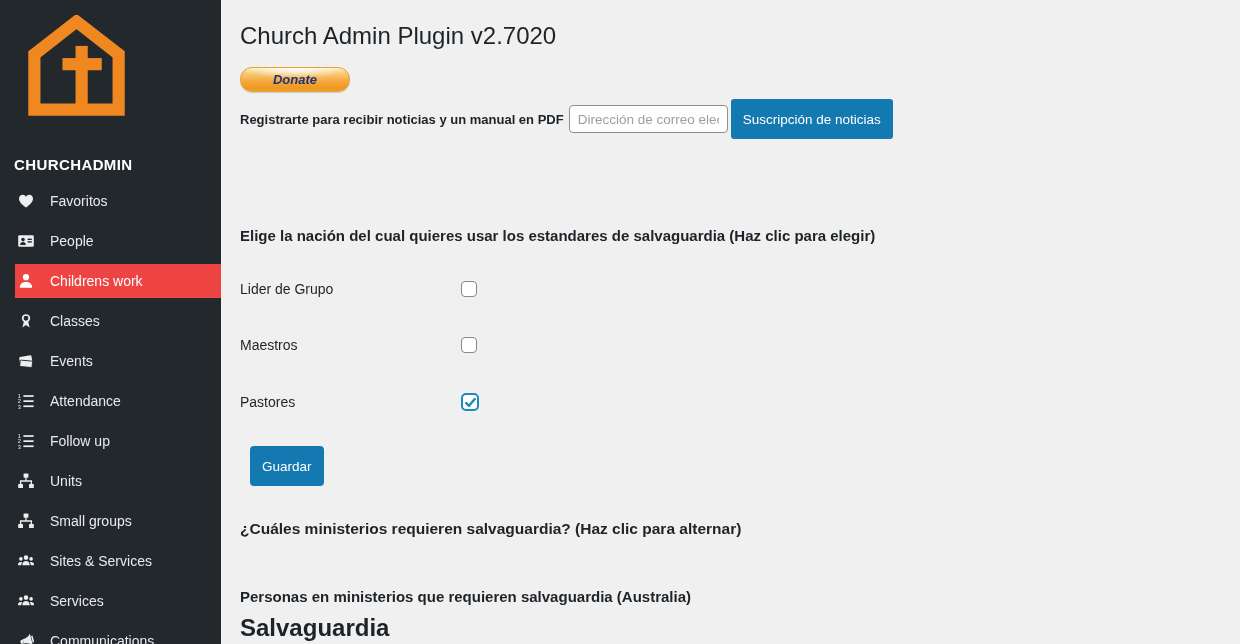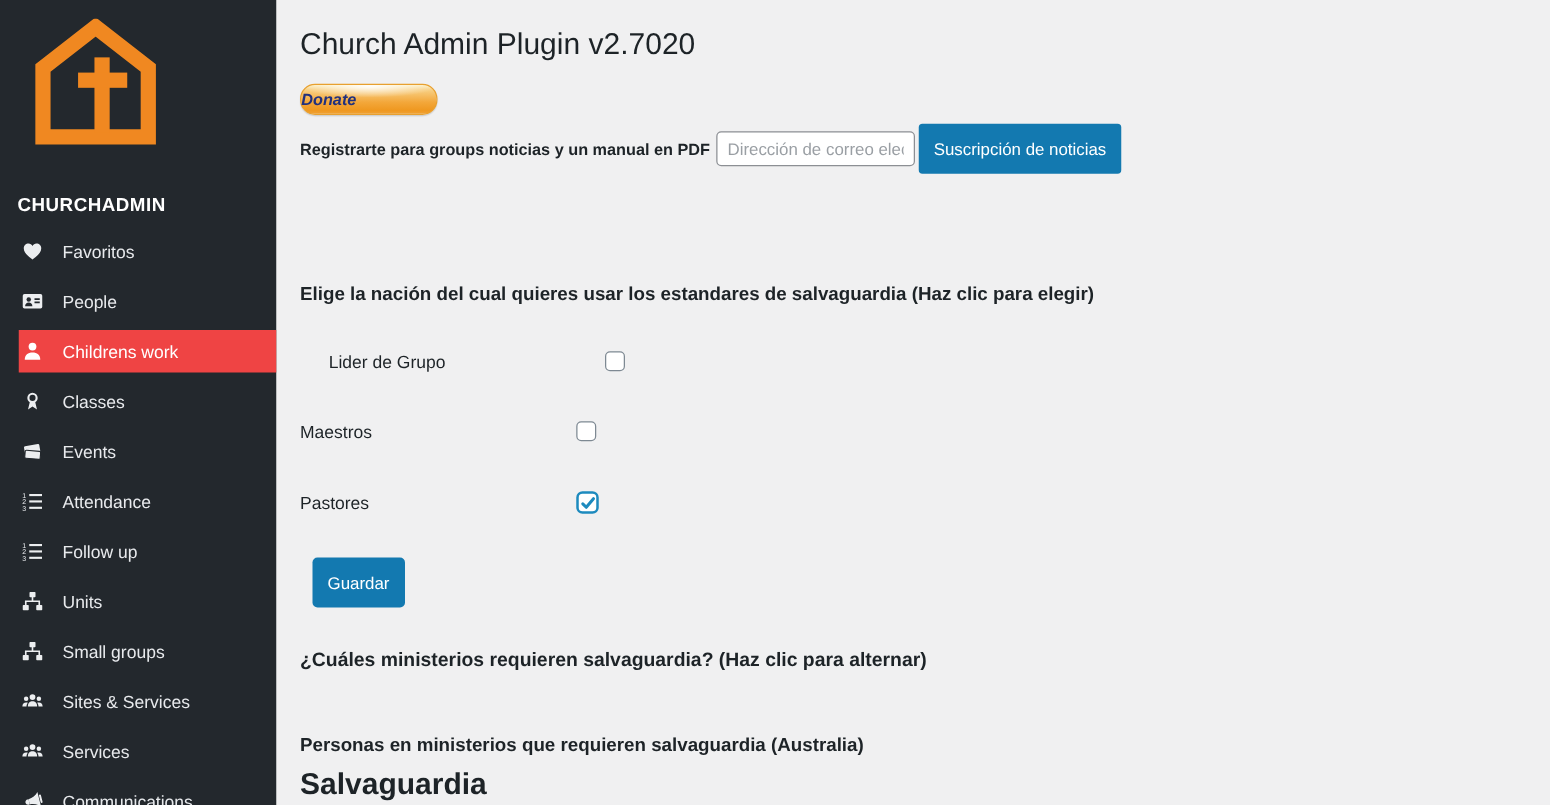--- a/index.html
+++ b/index.html
@@ -37,21 +37,21 @@
   .menu-item.active .label { color: #fff; }
 
   
   .main { flex: 1; padding-left: 19px; }
   .page-title {
     margin: 21px 0 0 0;
     font-size: 24px; font-weight: 400; color: #1d2327; line-height: 1.25;
   }
   .donate-btn {
     display: inline-block; margin-top: 16px;
-    width: 110px; height: 25px; line-height: 23px; 
+    width: 110px; height: 25px; line-height: 23px; text-align: center;
     border: 1px solid #e8a02f; border-radius: 12px;
     background:
       radial-gradient(ellipse 70% 55% at 50% 4%, rgba(255,255,255,0.95), rgba(255,255,255,0) 72%),
       linear-gradient(#fbeec1 0%, #f8d186 15%, #f3a73a 60%, #ef9820 88%, #f0a133 100%);
     color: #21317e; font-size: 13px; font-style: italic; font-weight: bold;
     cursor: pointer; box-shadow: 0 1px 1px rgba(0,0,0,0.15);
   }
   .newsletter { display: flex; align-items: center; margin-top: 7px; }
   .newsletter-text { font-size: 13px; font-weight: bold; color: #1d2327; margin-right: 5px; }
   .email-input {
@@ -64,21 +64,21 @@
   .email-input::placeholder { color: #9a9fa4; opacity: 1; }
   .btn-primary {
     height: 40px; border: none; border-radius: 3px;
     background: #1379b0; color: #fff;
     padding: 0 12px; font-size: 13.5px;
     font-family: "Liberation Sans", sans-serif;
     cursor: pointer;
   }
   .section-heading { margin: 88px 0 0 0; font-size: 15px; font-weight: bold; color: #1d2327; }
   .role-row { display: flex; align-items: center; margin-top: 40px; }
-  .role-row.first { margin-top: 37px; margin-left: 23px; }
+  .role-row.first { margin-top: 37px; }
   .role-label { width: 221px; font-size: 14px; color: #1d2327; }
   .checkbox {
     width: 16px; height: 16px; background: #fff;
     border: 1px solid #7e8993; border-radius: 4px;
     display: flex; align-items: center; justify-content: center;
     cursor: pointer;
   }
   .checkbox svg { display: none; }
   .checkbox.checked { width: 18px; height: 18px; border: 2px solid #1d8abe; border-radius: 5px; }
   .checkbox.checked svg { display: block; }
@@ -262,21 +262,21 @@
 
   </div>
 </div>
 
 <div class="main">
   <h1 class="page-title">Church Admin Plugin v2.7020</h1>
 
   <div class="donate-btn">Donate</div>
 
   <div class="newsletter">
-    <span class="newsletter-text">Registrarte para groups noticias y un manual en PDF</span>
+    <span class="newsletter-text">Registrarte para recibir noticias y un manual en PDF</span>
     <input class="email-input" type="text" placeholder="Dirección de correo electrónico" style="">
     <button class="btn-primary">Suscripción de noticias</button>
   </div>
 
   <div class="section-heading">Elige la nación del cual quieres usar los estandares de salvaguardia (Haz clic para elegir)</div>
 
   <div class="role-row first">
     <span class="role-label">Lider de Grupo</span>
     <span class="checkbox">
       

